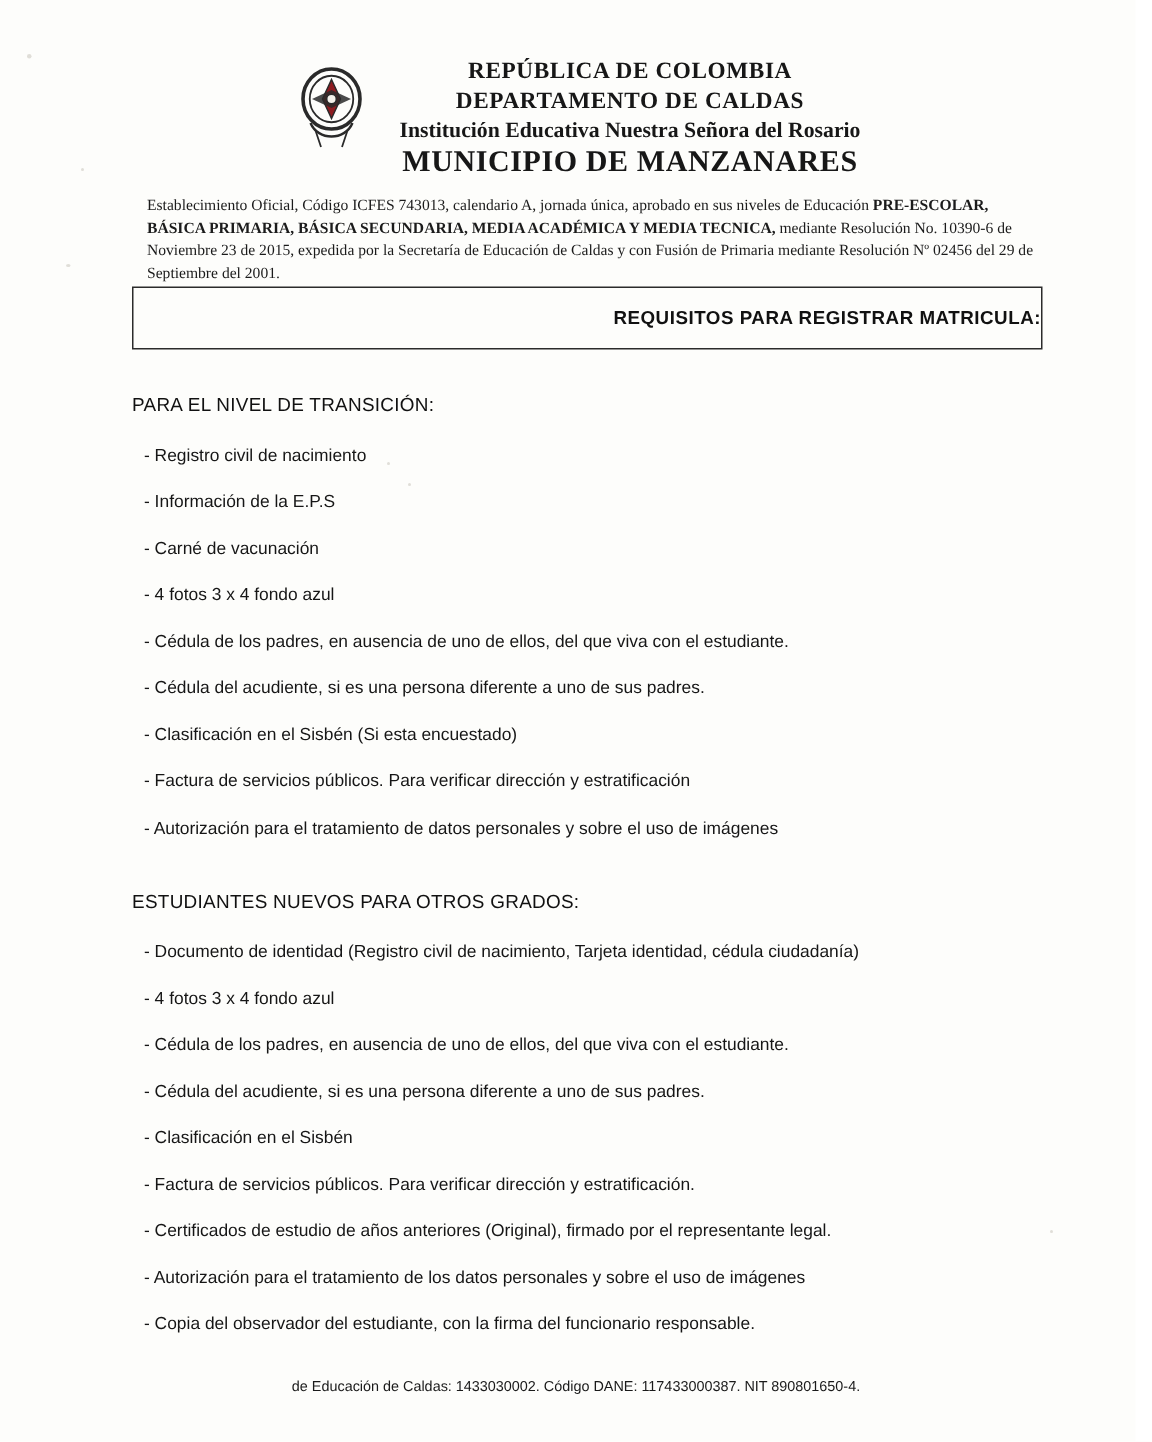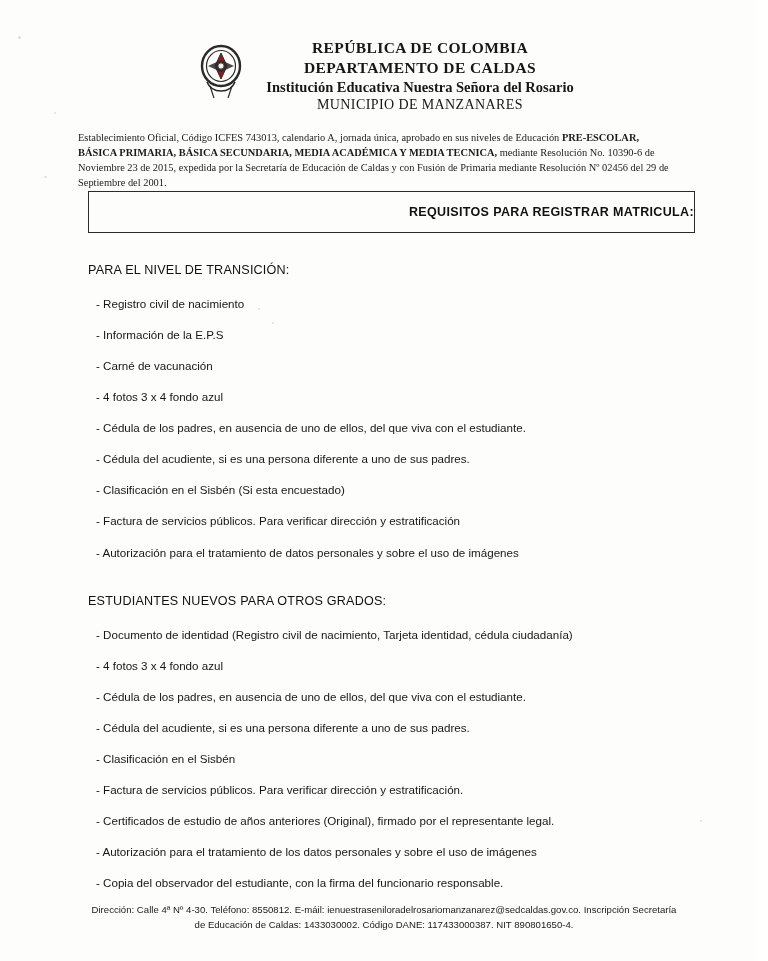--- a/index.html
+++ b/index.html
@@ -61,30 +61,30 @@
   .h-line2 {
     font-size: 15.5px;
     font-weight: bold;
     letter-spacing: .4px;
   }
   .h-line3 {
     font-size: 14.5px;
     font-weight: bold;
   }
   .h-line4 {
-    font-size: 14px;
-    font-weight: normal;
+    font-size: 20px;
+    font-weight: bold;
     letter-spacing: .4px;
   }
 
   
   .legal {
     position: absolute;
     top: 130px;
-    left: 78px;
+    left: 98px;
     width: 600px;
     font-family: "Liberation Serif", serif;
     font-size: 10.4px;
     line-height: 1.45;
     text-align: left;
     color: #1b1b1b;
   }
   .legal b { font-weight: bold; }
 
   
@@ -211,17 +211,16 @@
       <li>- Cédula del acudiente, si es una persona diferente a uno de sus padres.</li>
       <li>- Clasificación en el Sisbén</li>
       <li>- Factura de servicios públicos. Para verificar dirección y estratificación.</li>
       <li>- Certificados de estudio de años anteriores (Original), firmado por el representante legal.</li>
       <li>- Autorización para el tratamiento de los datos personales y sobre el uso de imágenes</li>
       <li>- Copia del observador del estudiante, con la firma del funcionario responsable.</li>
     </ul>
   </div>
 
   <div class="footer">
-    <div>Dirección: Calle 4ª Nº 4-30. Teléfono: 8550812. E-máil: ienuestraseniloradelrosariomanzanarez@sedcaldas.gov.co.  Inscripción Secretaría</div>
     <div>de Educación de Caldas: 1433030002. Código  DANE: 117433000387. NIT 890801650-4.</div>
   </div>
 
 </div>
 
 </body></html>

